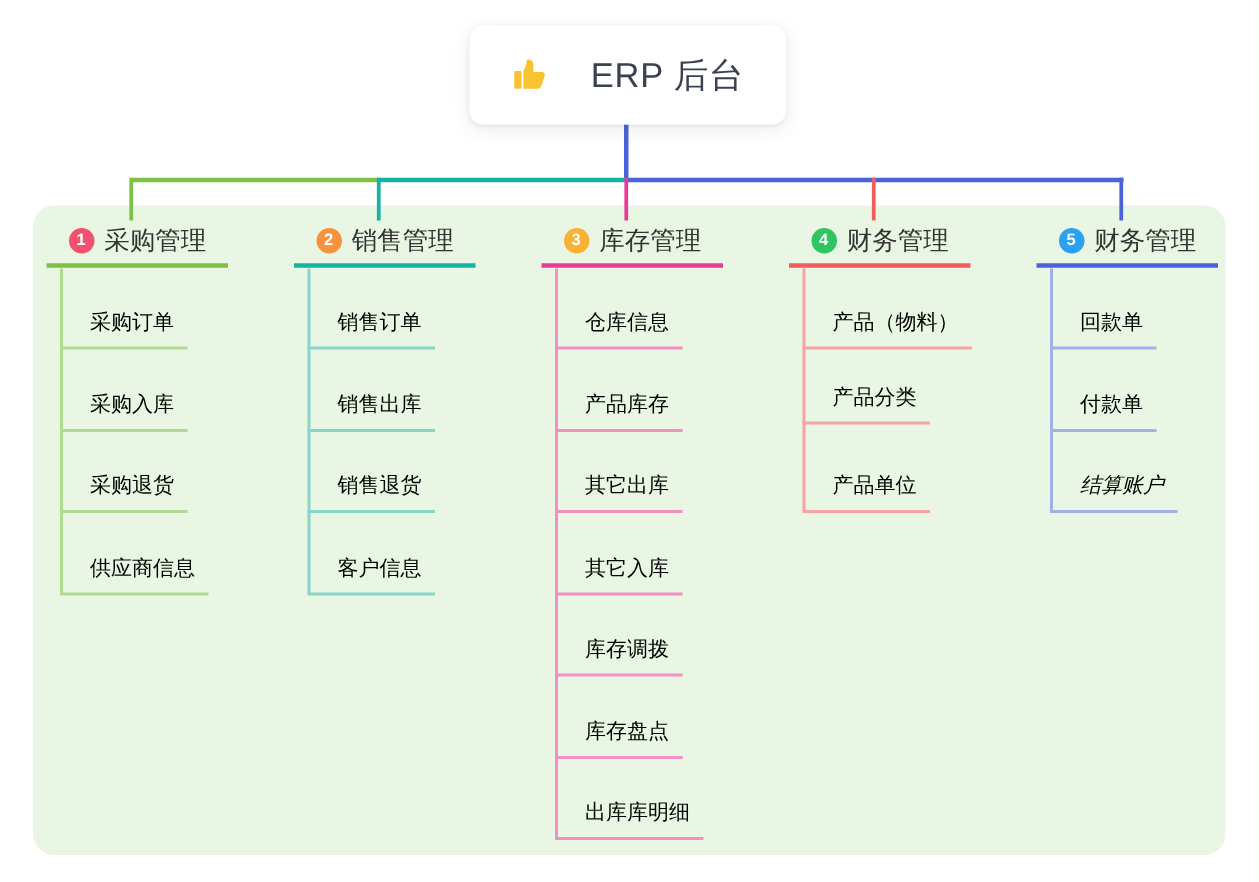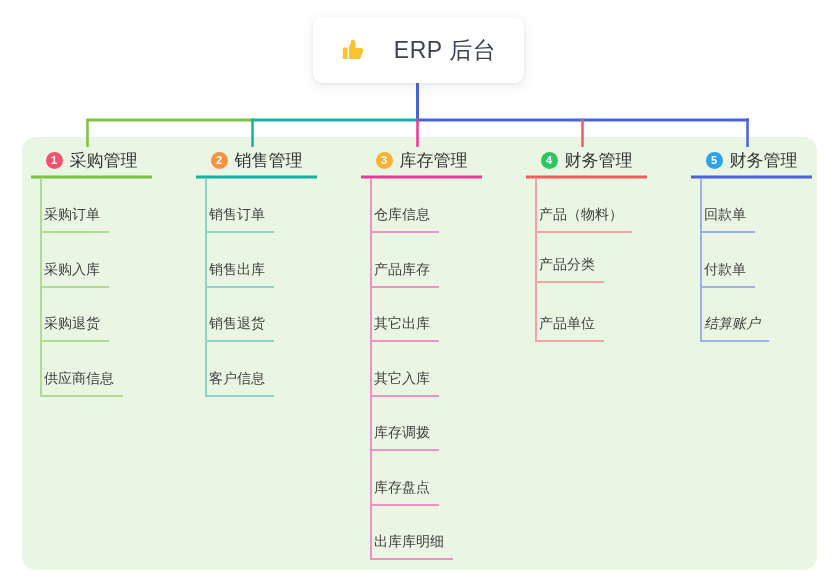--- a/index.html
+++ b/index.html
@@ -35,22 +35,22 @@
     width:17px;height:17px;border-radius:50%;
     color:#ffffff;font-size:11px;font-weight:bold;
     display:flex;align-items:center;justify-content:center;
     flex:0 0 auto;
   }
   .branch-title .branch-label{
     font-size:17px;color:#333333;font-weight:500;
   }
   .leaf-item{
     position:absolute;
-    padding:0 9px 7px 4px;
-    font-size:14px;color:#404040;
+    padding:0 9px 7px 20px;
+    font-size:14px;color:#000000;
     white-space:nowrap;z-index:2;
   }
 </style>
 </head>
 <body style="background: rgb(255, 255, 255);">
 
 <div class="canvas">
   <div class="panel" id="panel" style="background: rgb(233, 246, 227);"></div>
 
   <svg class="wires" id="wires">

